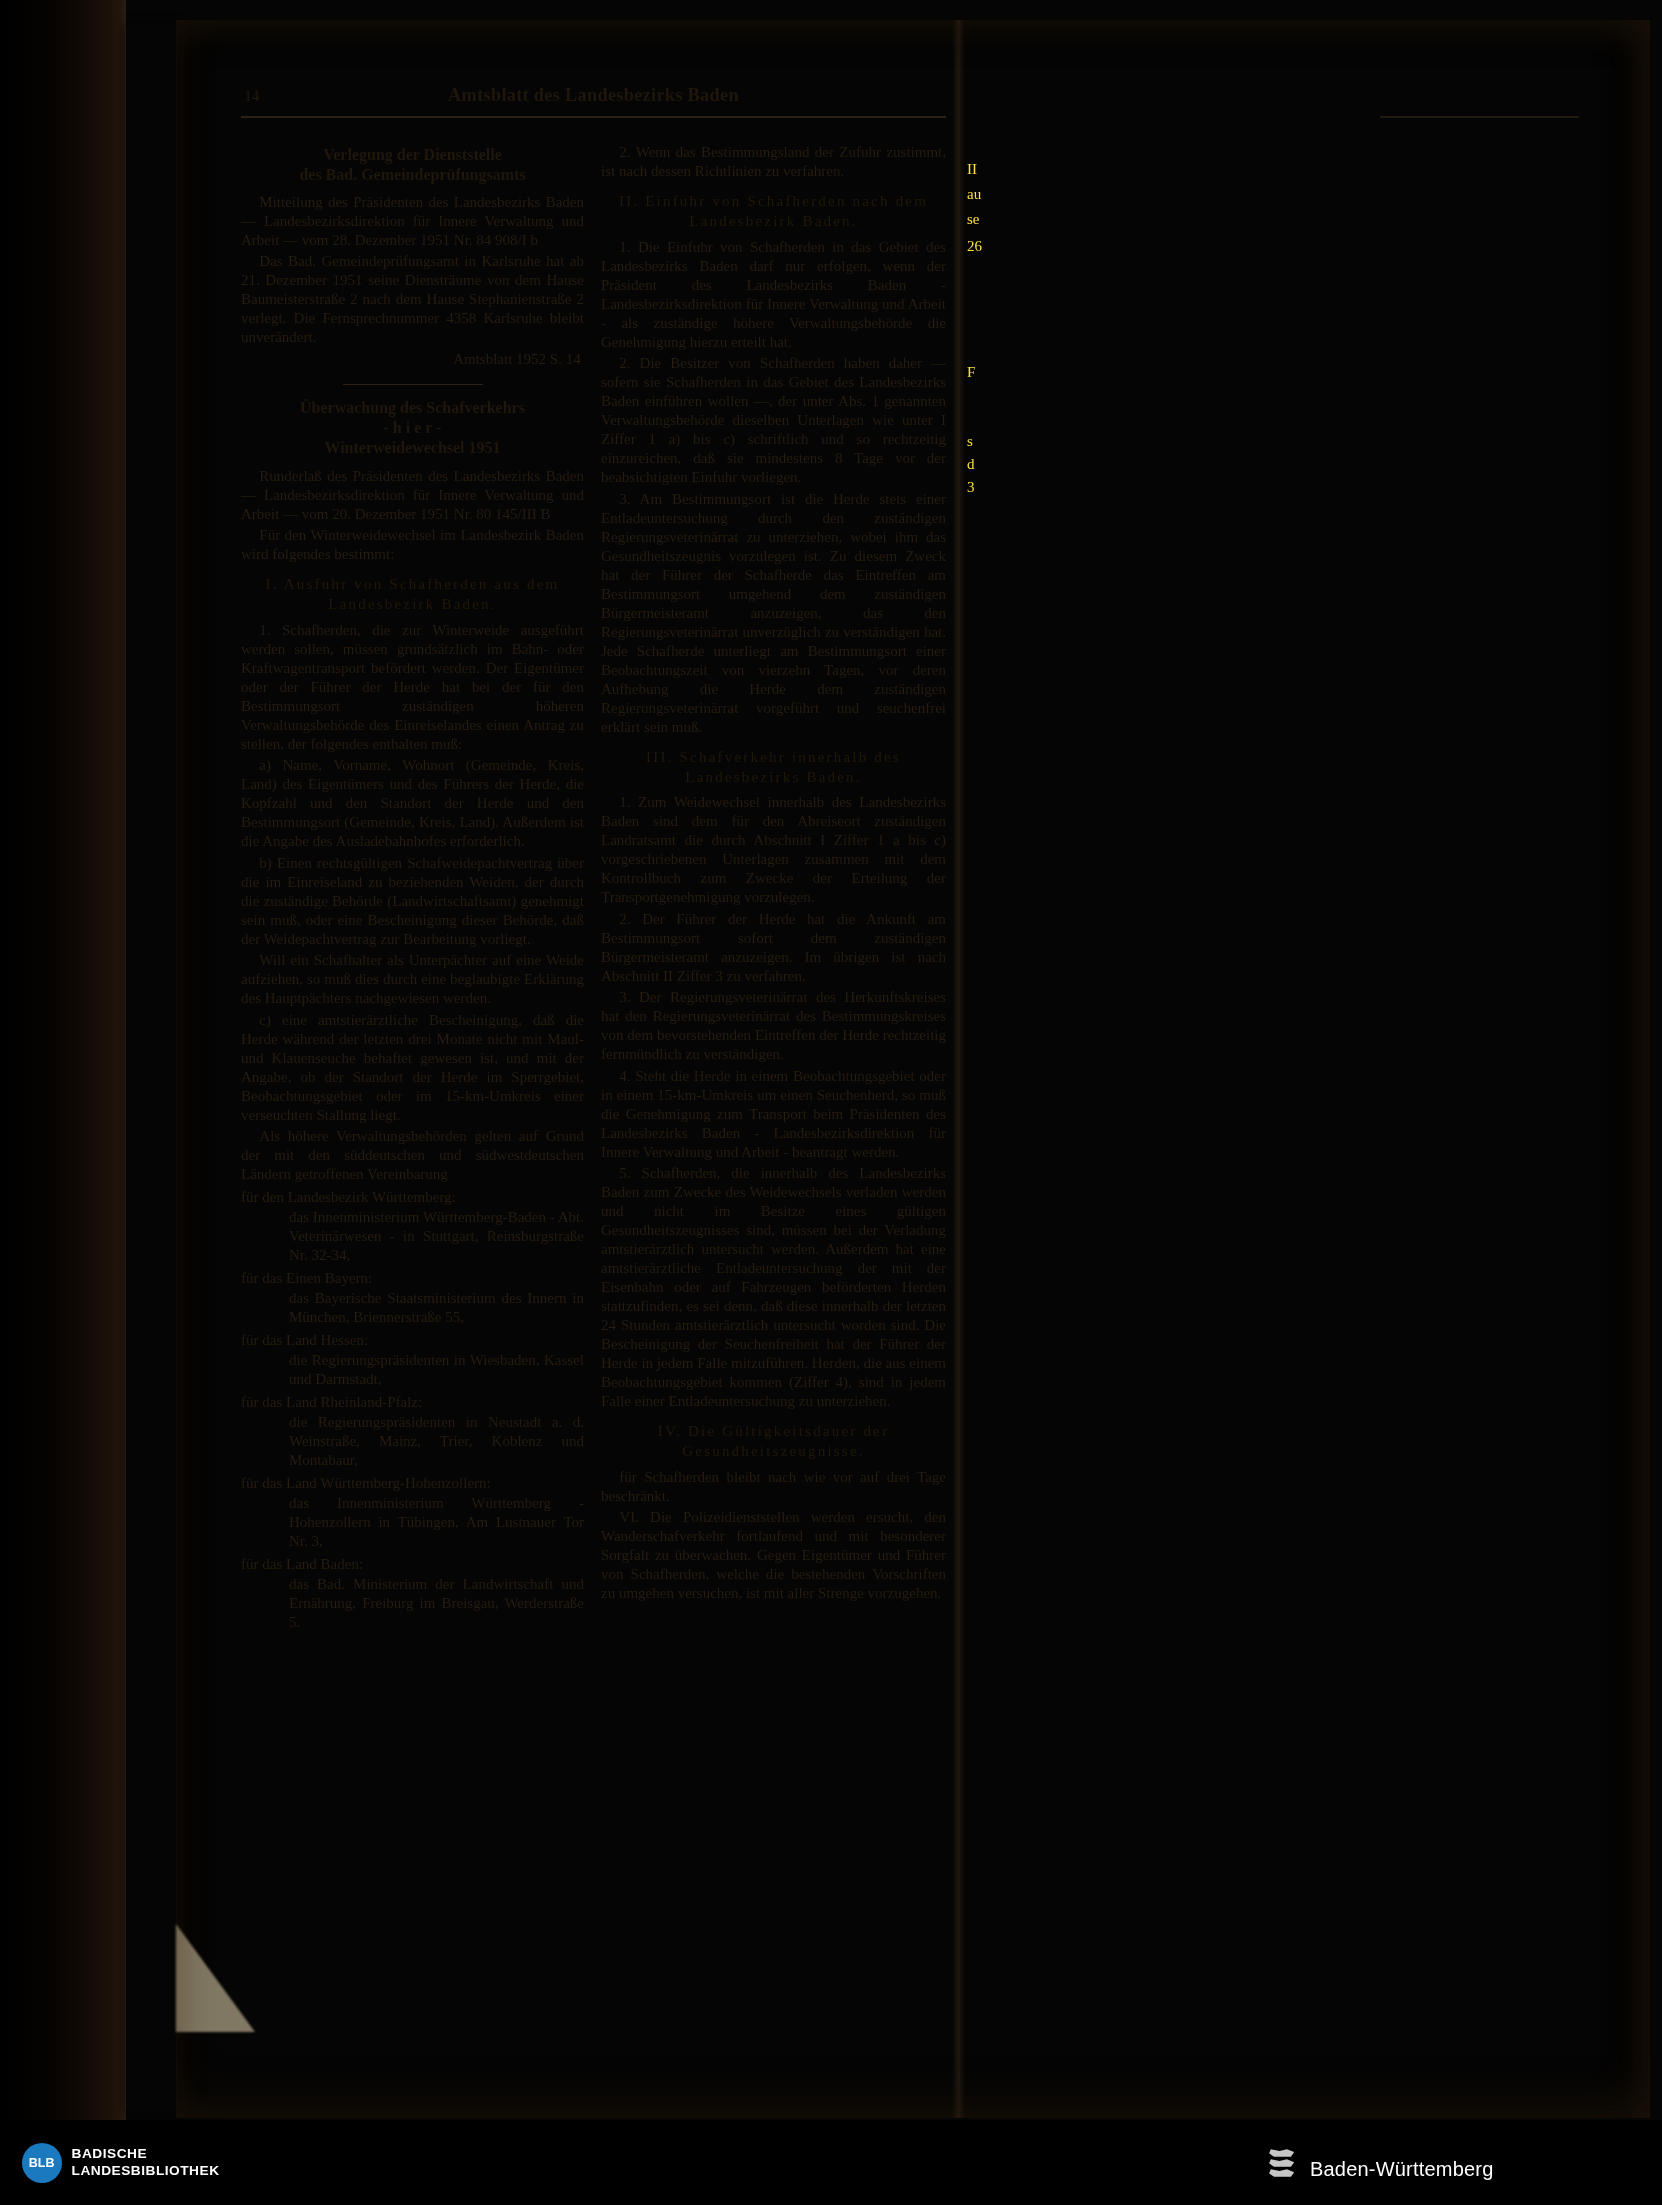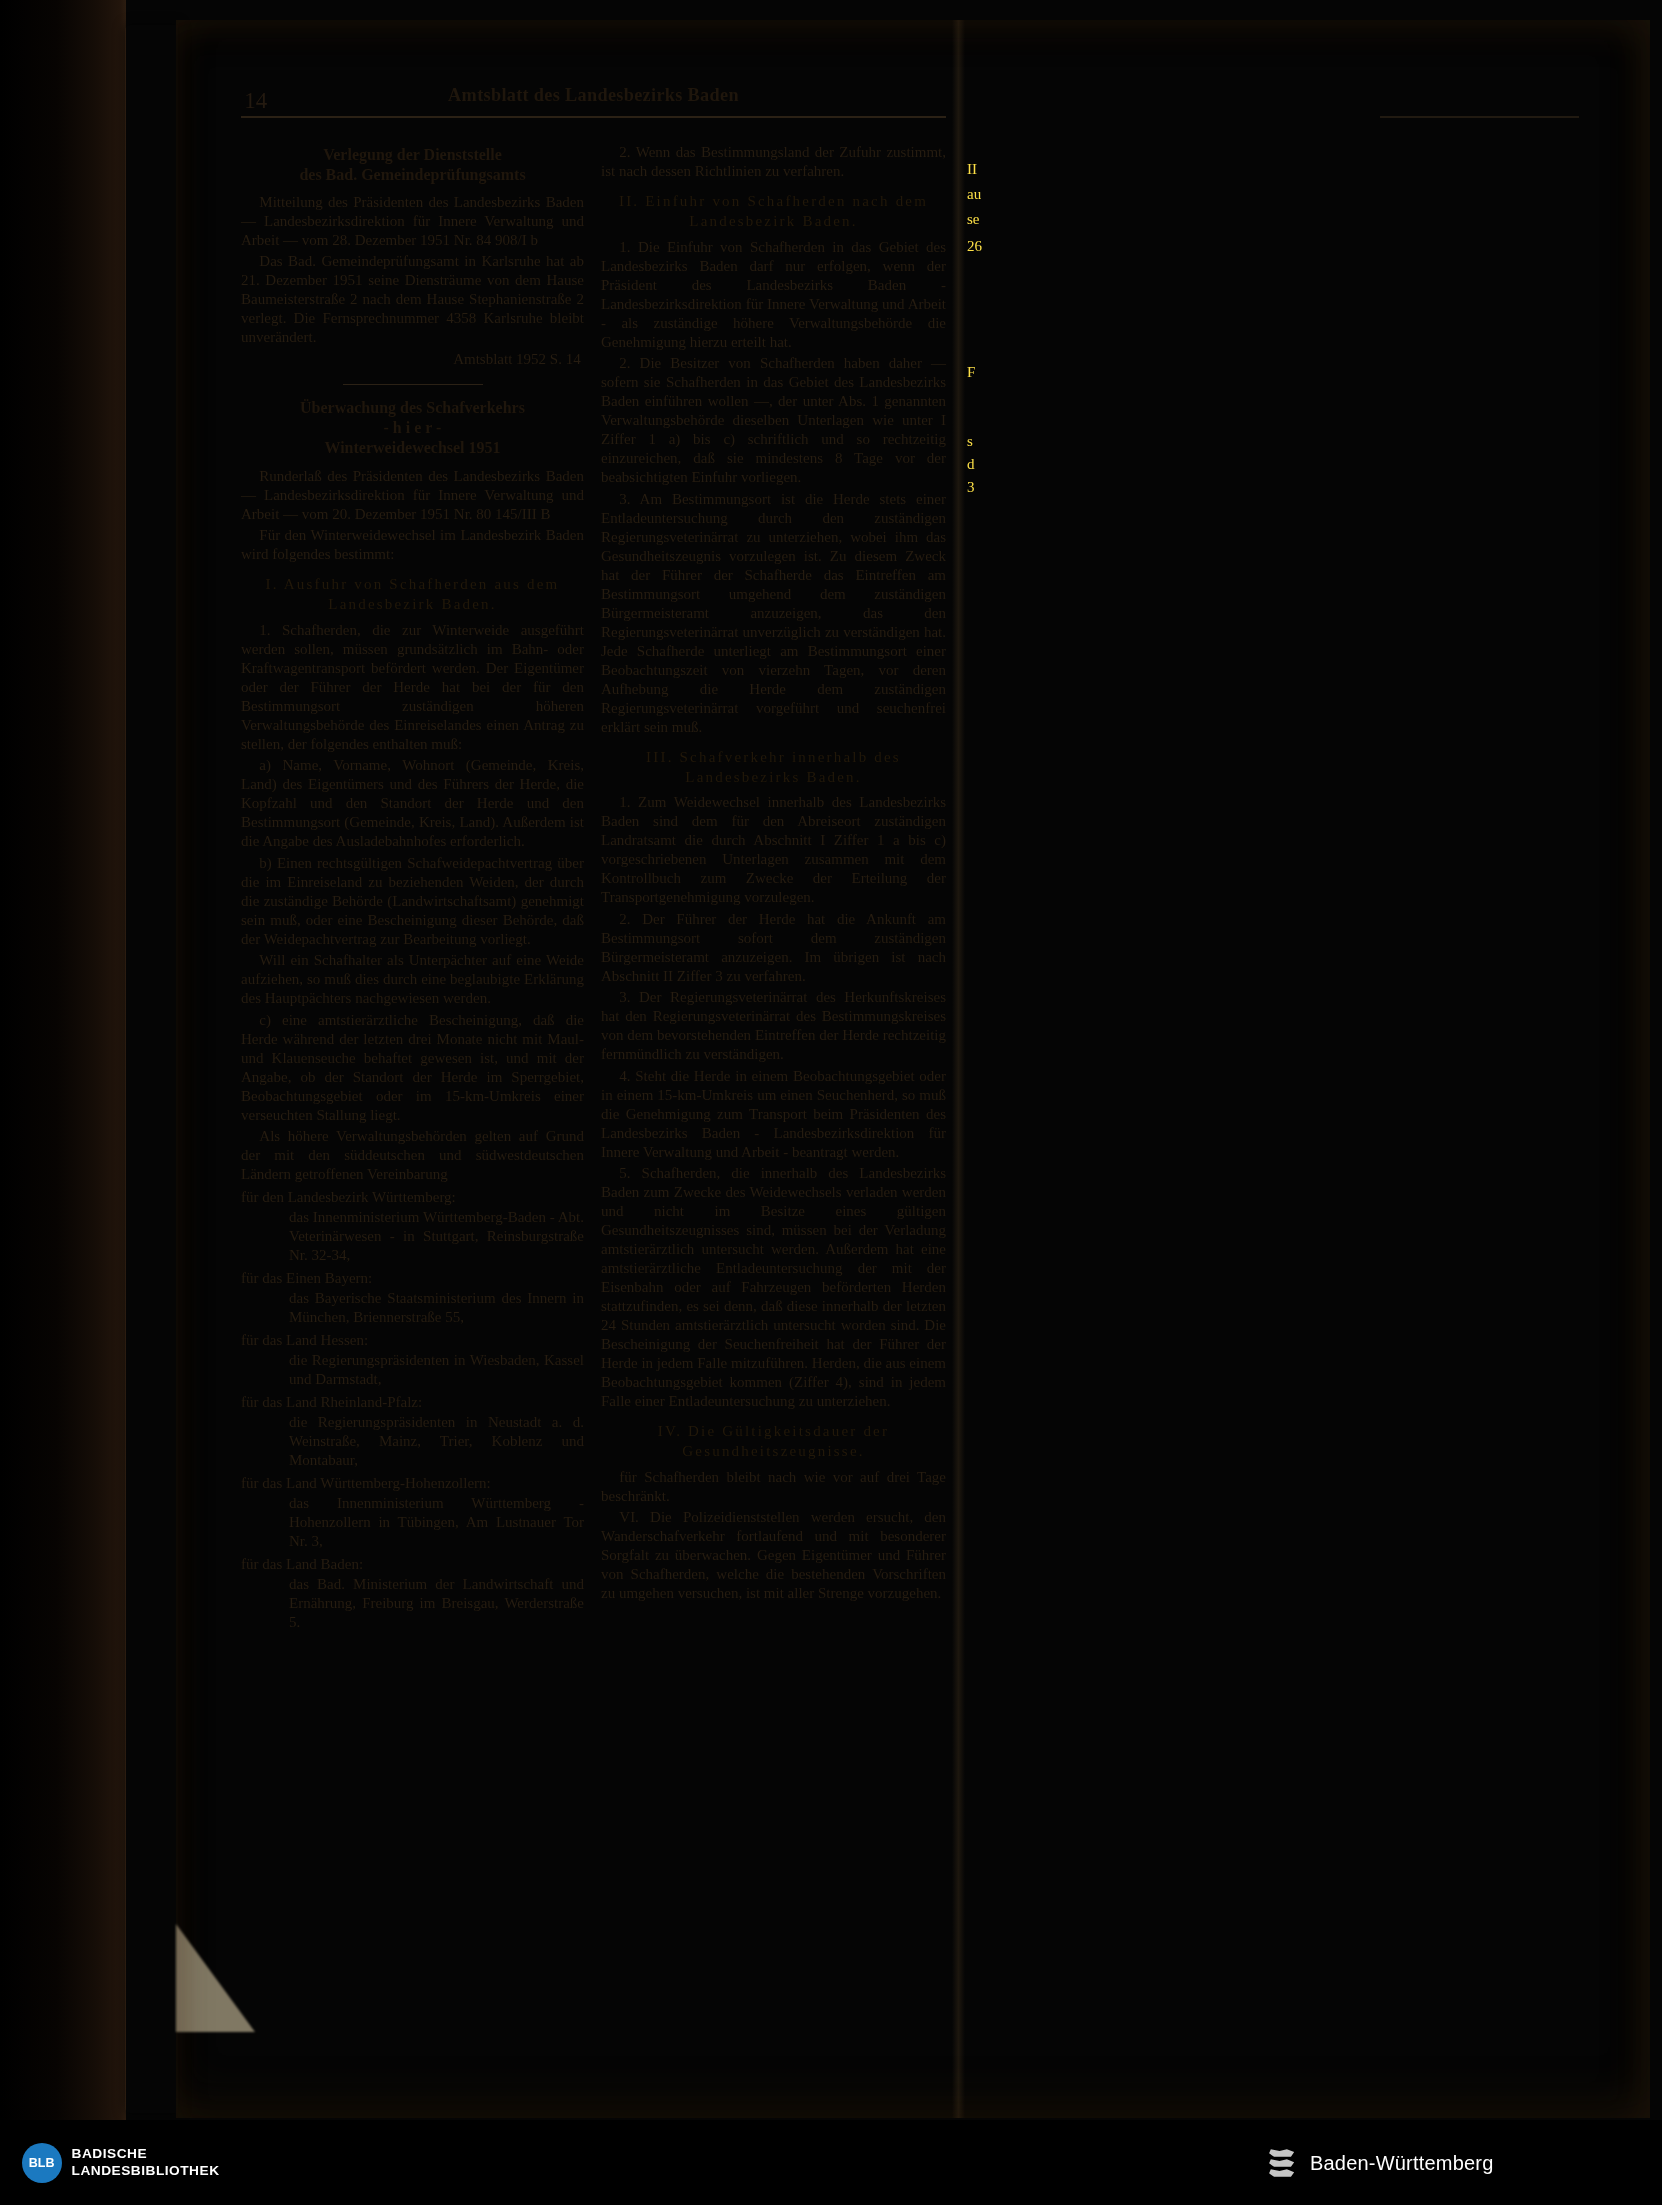--- a/index.html
+++ b/index.html
@@ -47,21 +47,21 @@
   
   .corner-fold {
     position: absolute; left: 0px; top: 1904px; width: 0; height: 0;
     border-left: 79px solid #e6d6b0;
     border-top: 108px solid transparent;
     opacity: .55; filter: blur(0.8px);
   }
 
   
   .header-row { position: absolute; left: 65px; top: 63px; width: 705px; height: 33px; }
-  .page-num { position: absolute; left: 3.3px; top: 5px; font-size: 23px; color: #241a10; }
+  .page-num { position: absolute; left: 3.3px; top: 5px; font-size: 15px; color: #241a10; }
   .journal-title {
     text-align: center; font-weight: bold; font-size: 18.3px; color: #1f160c;
     letter-spacing: 0.3px; padding-top: 1.7px;
   }
   .header-rule {
     position: absolute; left: 65px; top: 96px; width: 705px; height: 0;
     border-top: 2.1px solid #2b2115;
   }
   .right-page-rule {
     position: absolute; left: 1204px; top: 96px; width: 199px; height: 0;
@@ -114,21 +114,21 @@
     display: flex; align-items: center; justify-content: center;
     font-family: "Liberation Sans", sans-serif; font-weight: bold;
     font-size: 12.5px; color: #fff;
   }
   .blb-name {
     font-family: "Liberation Sans", sans-serif; color: #fff;
     font-size: 13.7px; font-weight: bold; letter-spacing: 0.5px; line-height: 16.6px;
   }
   .bw {
     position: absolute; left: 1265px; top: 50%; transform: translateY(-50%);
-    display: flex; align-items: center; gap: 10px;
+    display: flex; align-items: flex-end; gap: 10px;
   }
   .bw-icon svg { display: block; }
   .bw-label {
     font-family: "Liberation Sans", sans-serif; color: #fff;
     font-size: 20px; letter-spacing: 0.2px;
   }
 </style>
 </head>
 <body>
 

